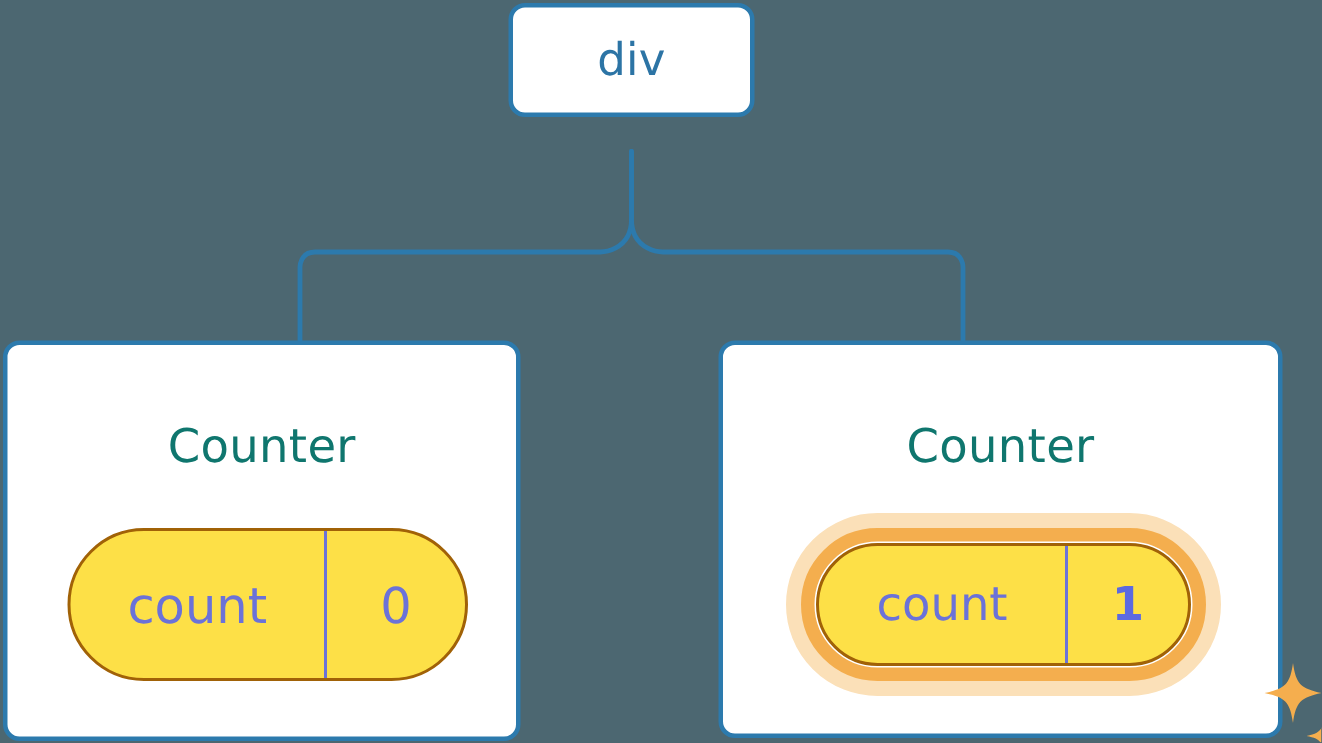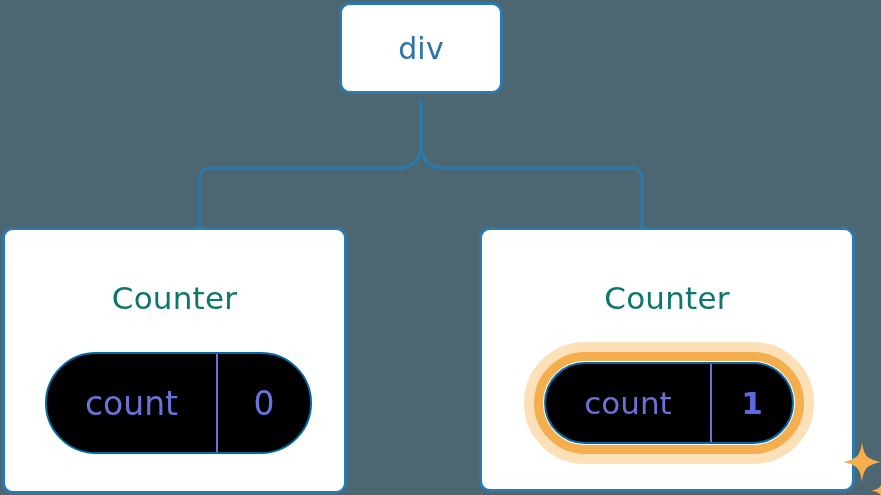--- a/index.html
+++ b/index.html
@@ -31,21 +31,21 @@
     border: 3px solid #2c7aad;
     border-radius: 11px;
     box-sizing: border-box;
   }
 
   
   #node-div {
     left: 339px;
     top: 2px;
     width: 164px;
-    height: 92px;
+    height: 76px;
     display: flex;
     align-items: center;
     justify-content: center;
   }
   .node-title-root {
     color: #2c74a5;
     font-size: 30px;
     letter-spacing: 0.2px;
   }
 
@@ -89,22 +89,22 @@
     top: 112px;
     width: 290px;
     height: 122px;
   }
 
   .pill {
     position: absolute;
     box-sizing: border-box;
     display: flex;
     align-items: stretch;
-    background: #000000;
-    border: 2px solid #0369a1;
+    background: #fde047;
+    border: 2px solid #a16207;
     border-radius: 999px;
     overflow: hidden;
   }
   #pill-left {
     left: 0; top: 0;
     width: 267px;
     height: 102px;
   }
   
   #pill-right {

